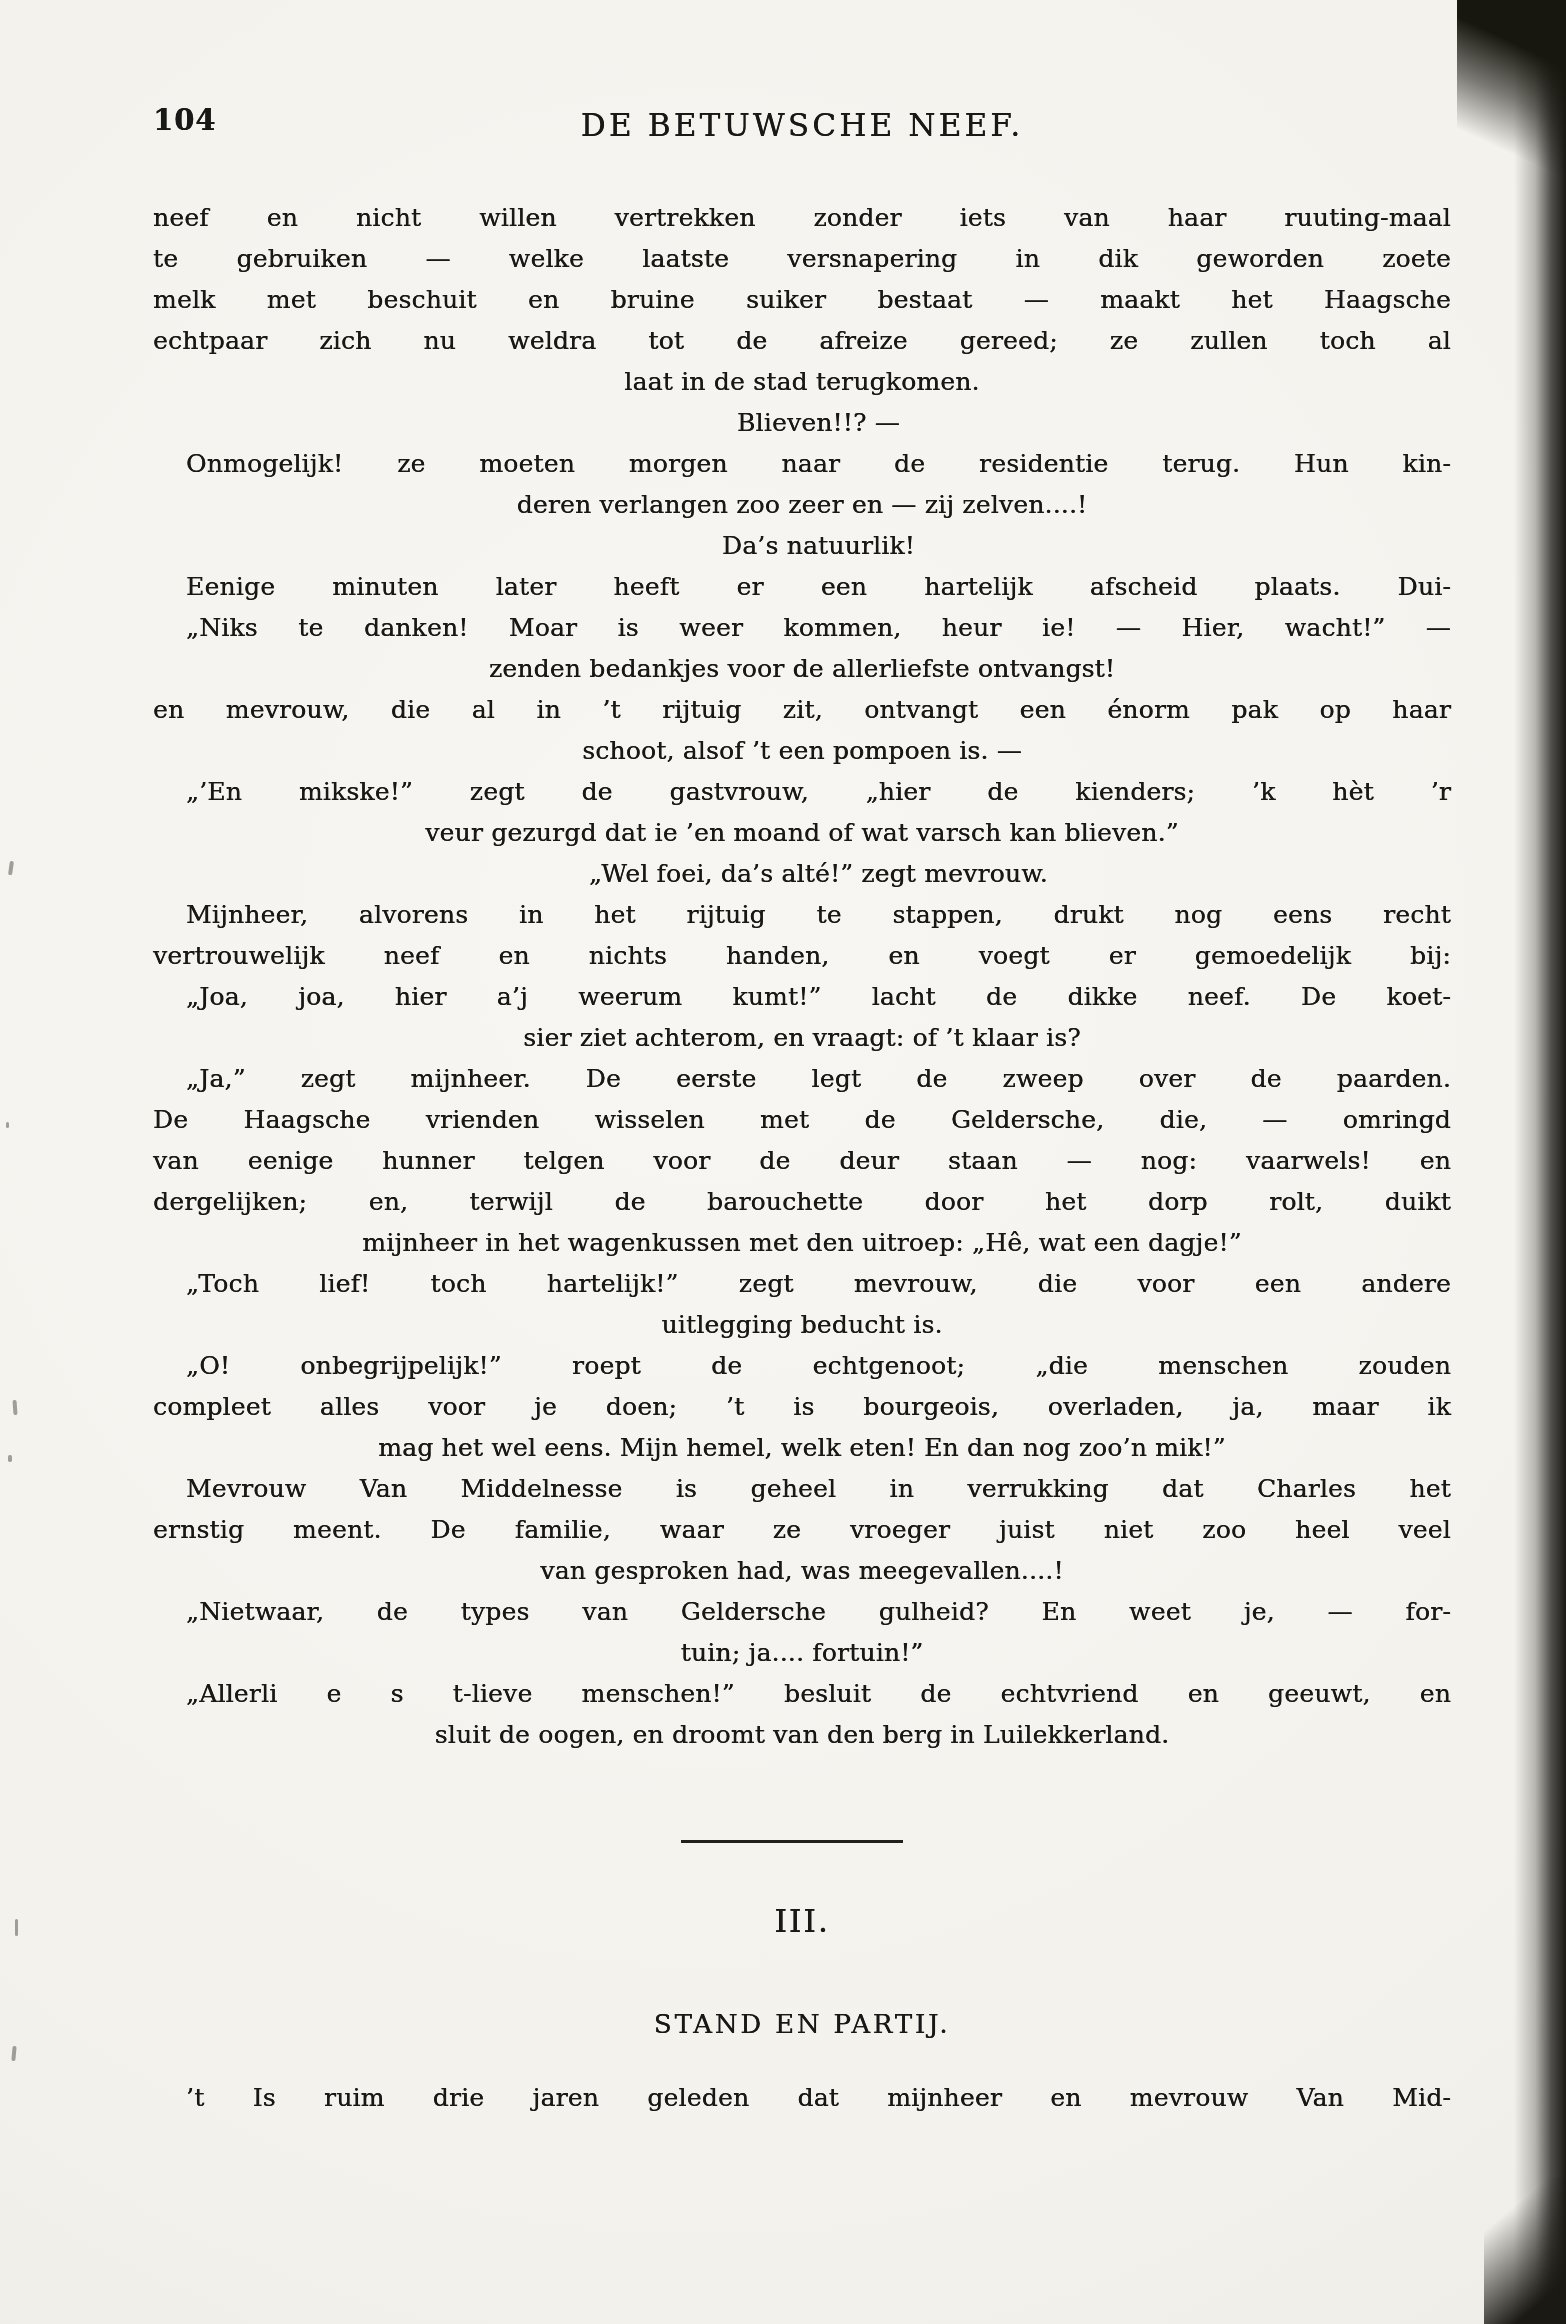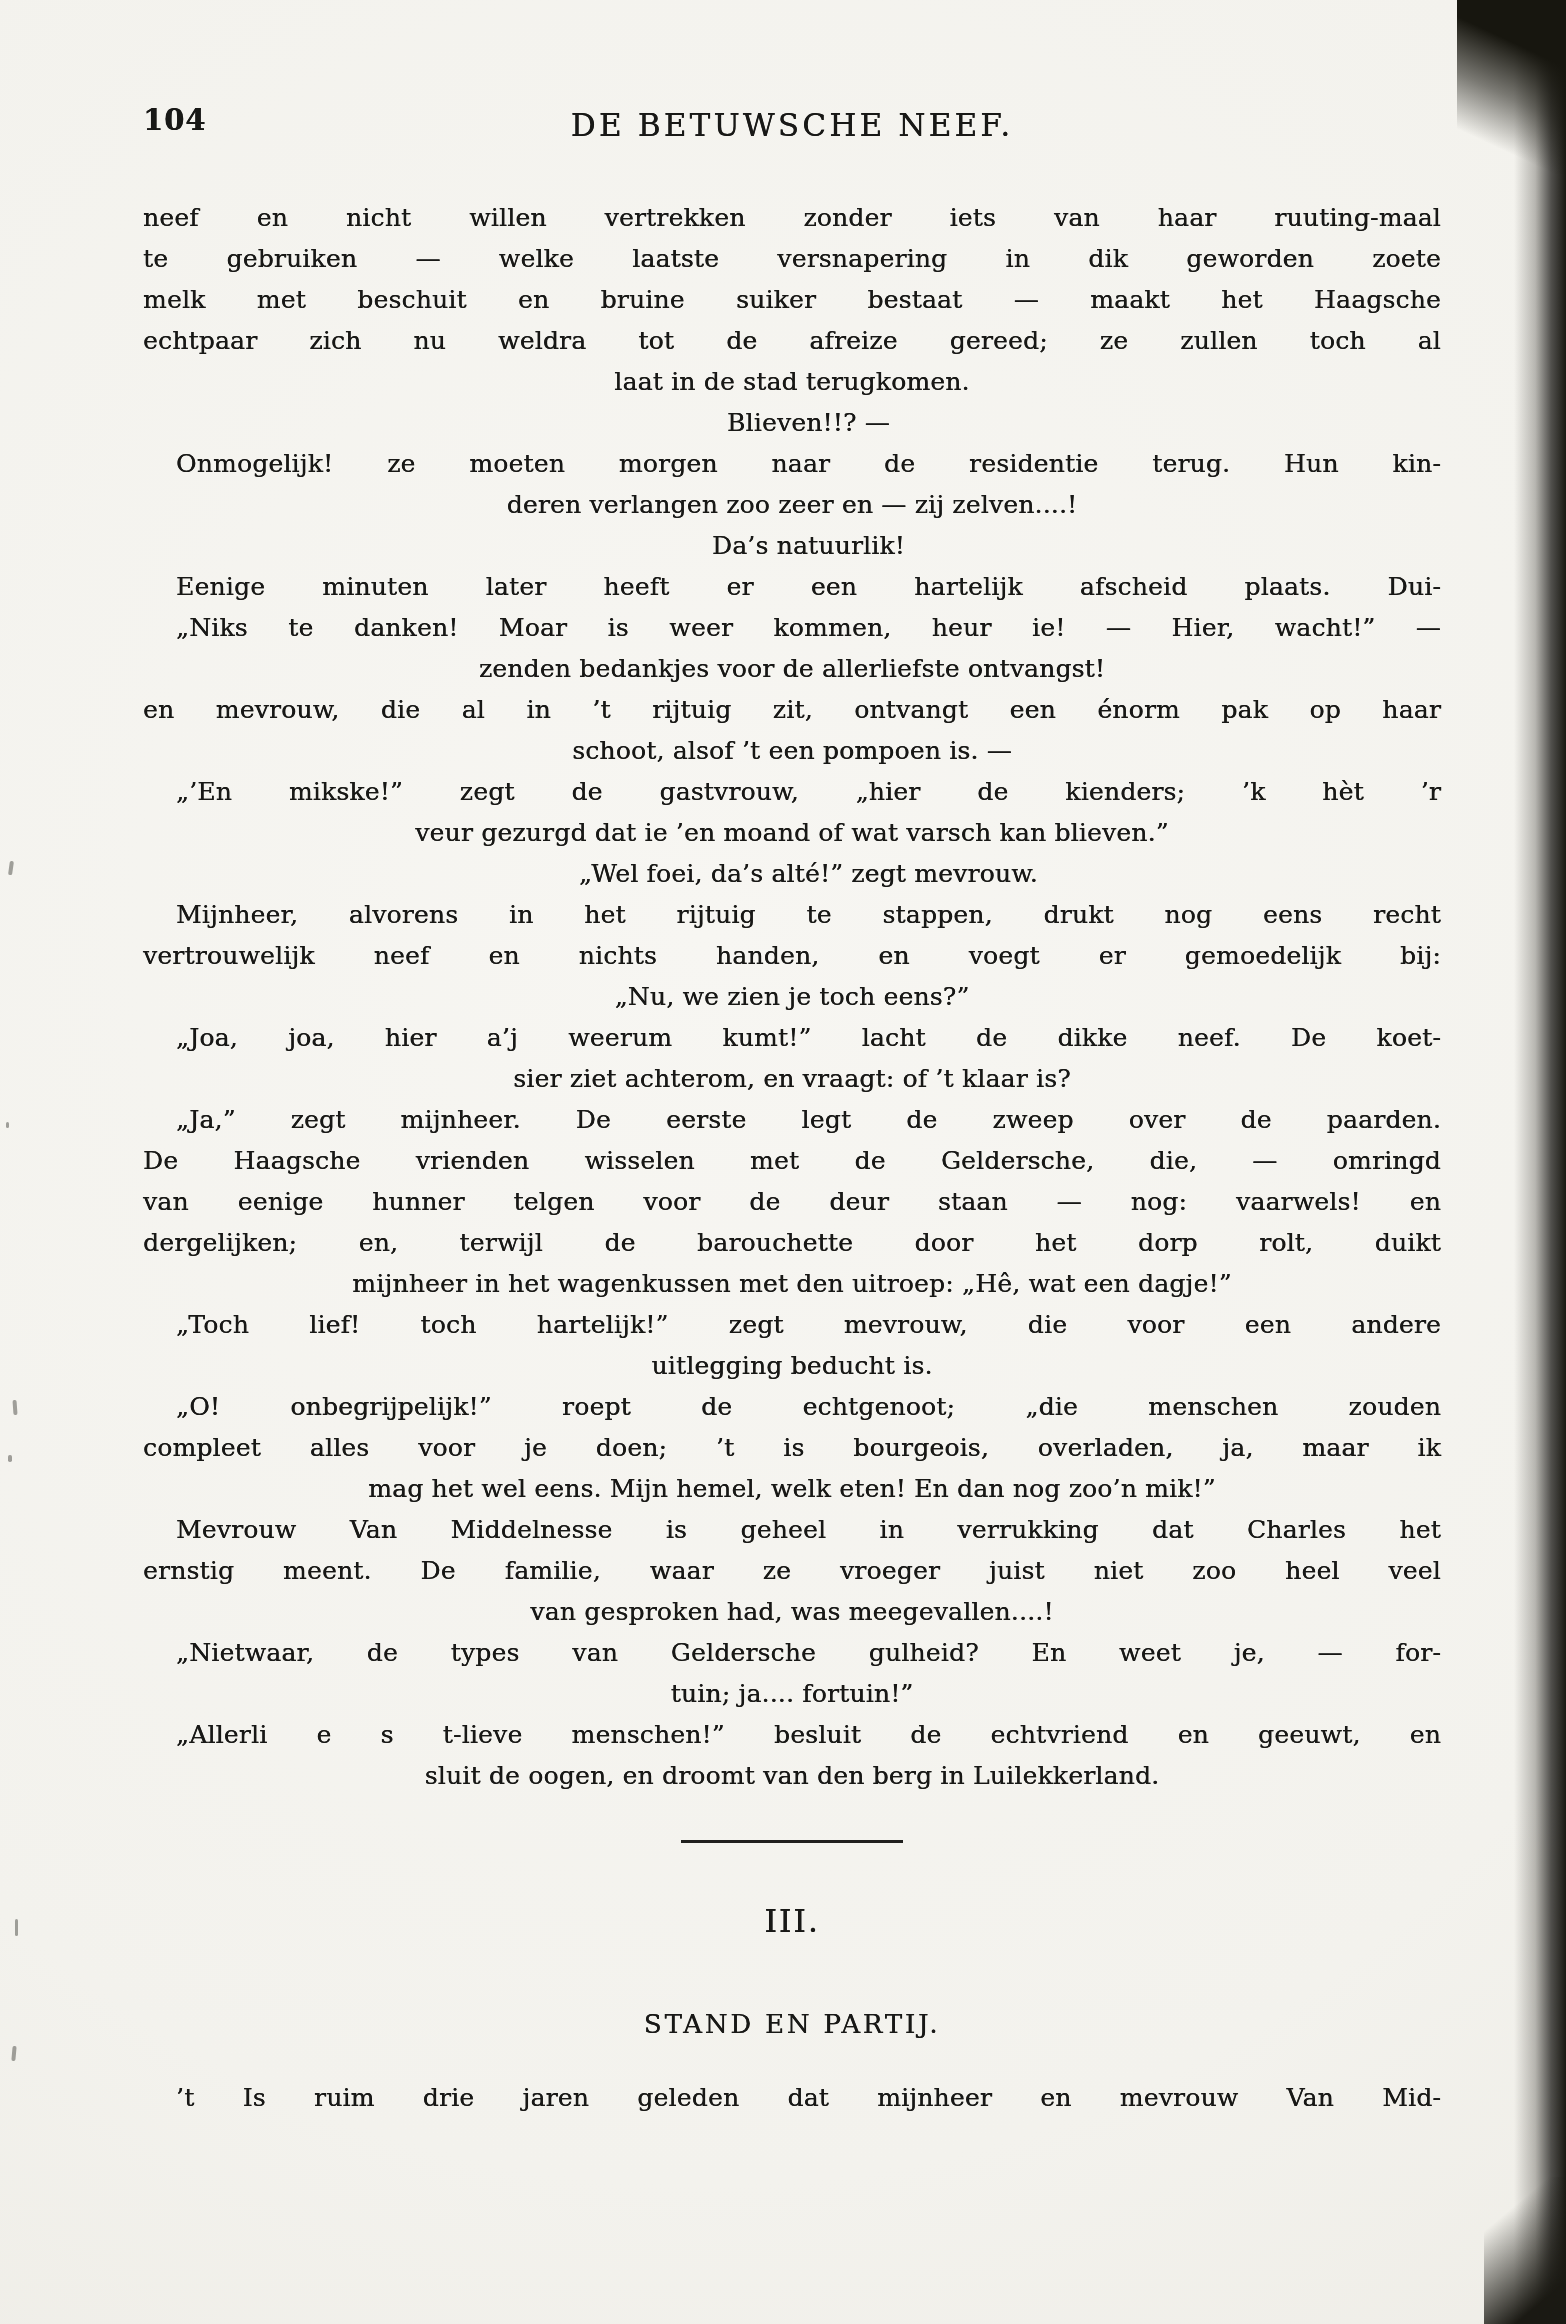--- a/index.html
+++ b/index.html
@@ -5,21 +5,21 @@
   html,body { margin:0; padding:0; background:#888; }
   .page {
     position:relative;
     width:1567px; height:2324px;
     margin:0 auto;
     background: radial-gradient(120% 90% at 45% 40%, #f7f6f2 0%, #f3f2ed 60%, #ebe9e2 100%);
     overflow:hidden;
     font-family:"DejaVu Serif","Liberation Serif",serif;
     color:#181816;
   }
-  .ink { text-shadow: 0.3px 0 0 currentColor; }
+  .ink { text-shadow: 0.3px 0 0 currentColor; margin-left: 10px; }
 
   
   .runhead {
     position:absolute; top:103px; left:143px; width:1298px;
     height:39px;
   }
   .pagenum {
     position:absolute; left:0; top:0;
     font-size:29px; font-weight:bold; letter-spacing:0.9px;
   }
@@ -104,21 +104,20 @@
     <div class="line i j">Eenige minuten later heeft er een hartelijk afscheid plaats. Dui-</div>
     <div class="line i j">„Niks te danken! Moar is weer kommen, heur ie! — Hier, wacht!” —</div>
     <div class="line l">zenden bedankjes voor de allerliefste ontvangst!</div>
     <div class="line j">en mevrouw, die al in ’t rijtuig zit, ontvangt een énorm pak op haar</div>
     <div class="line l">schoot, alsof ’t een pompoen is. —</div>
     <div class="line i j">„’En mikske!” zegt de gastvrouw, „hier de kienders; ’k hèt ’r</div>
     <div class="line l">veur gezurgd dat ie ’en moand of wat varsch kan blieven.”</div>
     <div class="line i l">„Wel foei, da’s alté!” zegt mevrouw.</div>
     <div class="line i j">Mijnheer, alvorens in het rijtuig te stappen, drukt nog eens recht</div>
     <div class="line j">vertrouwelijk neef en nichts handen, en voegt er gemoedelijk bij:</div>
-    <div class="line l">„Nu, we zien je toch eens?”</div>
     <div class="line i j">„Joa, joa, hier a’j weerum kumt!” lacht de dikke neef. De koet-</div>
     <div class="line l">sier ziet achterom, en vraagt: of ’t klaar is?</div>
     <div class="line i j">„Ja,” zegt mijnheer. De eerste legt de zweep over de paarden.</div>
     <div class="line j">De Haagsche vrienden wisselen met de Geldersche, die, — omringd</div>
     <div class="line j">van eenige hunner telgen voor de deur staan — nog: vaarwels! en</div>
     <div class="line j">dergelijken; en, terwijl de barouchette door het dorp rolt, duikt</div>
     <div class="line l">mijnheer in het wagenkussen met den uitroep: „Hê, wat een dagje!”</div>
     <div class="line i j">„Toch lief! toch hartelijk!” zegt mevrouw, die voor een andere</div>
     <div class="line l">uitlegging beducht is.</div>
     <div class="line i j">„O! onbegrijpelijk!” roept de echtgenoot; „die menschen zouden</div>

